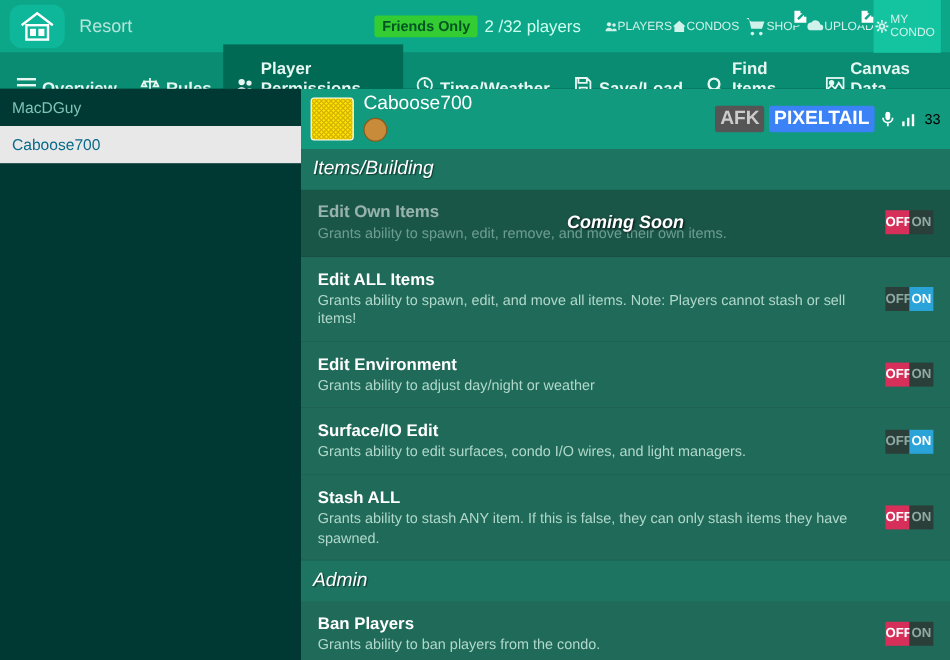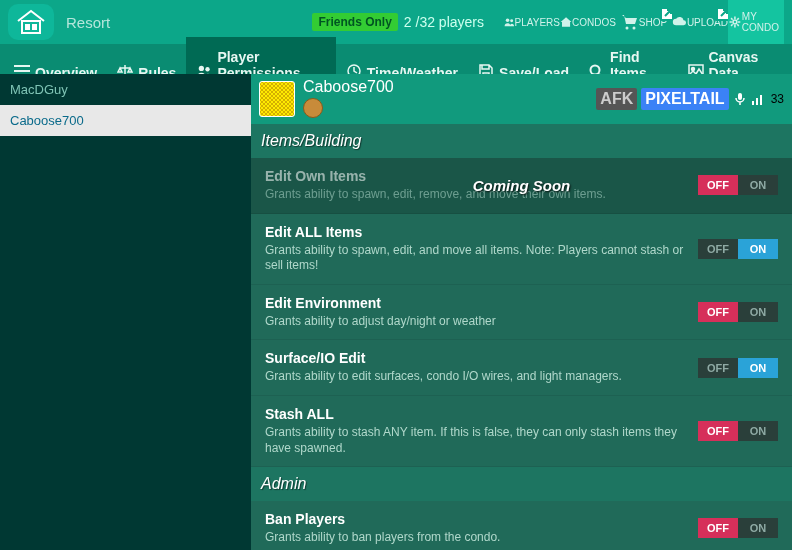--- a/index.html
+++ b/index.html
@@ -42,21 +42,21 @@
 .ping{color:#000000;font-size:12px;margin-left:2px}
 
 .section-header{padding:8px 10px;font-size:16px;font-style:italic;font-weight:500;color:#fff;text-shadow:1px 1px 1px rgba(0,0,0,.5);background:#1d7561}
 .perm-list{}
 .perm-row{display:flex;align-items:center;padding:10px 14px;background:#206a59;border-bottom:1px solid rgba(0,0,0,.08);position:relative}
 .perm-row.dim{background:#1a5648}
 .perm-text{flex:1;padding-right:12px}
 .perm-title{font-size:14px;font-weight:700;color:#fff;margin-bottom:3px}
 .perm-desc{font-size:12px;color:#b0d8cb;line-height:1.3}
 .toggle{display:flex;gap:0}
-.toggle span{width:40px;text-align:center;padding:4px 0;font-size:11px;font-weight:700;cursor:pointer}
+.toggle span{width:20px;text-align:center;padding:4px 0;font-size:11px;font-weight:700;cursor:pointer}
 .toggle .off{background:#2a3f3a;color:#8faaa4}
 .toggle .on{background:#2a3f3a;color:#8faaa4}
 .toggle.is-off .off{background:#d62f5a;color:#fff}
 .toggle.is-on .on{background:#2aa3d8;color:#fff}
 .coming-soon{position:absolute;left:50%;top:50%;transform:translate(-50%,-50%);font-weight:700;font-style:italic;color:#fff;text-shadow:1px 1px 2px rgba(0,0,0,.8);font-size:15px;pointer-events:none}
 .perm-row.dim .perm-title,.perm-row.dim .perm-desc{opacity:.55}
 </style>
 </head>
 <body>
 

